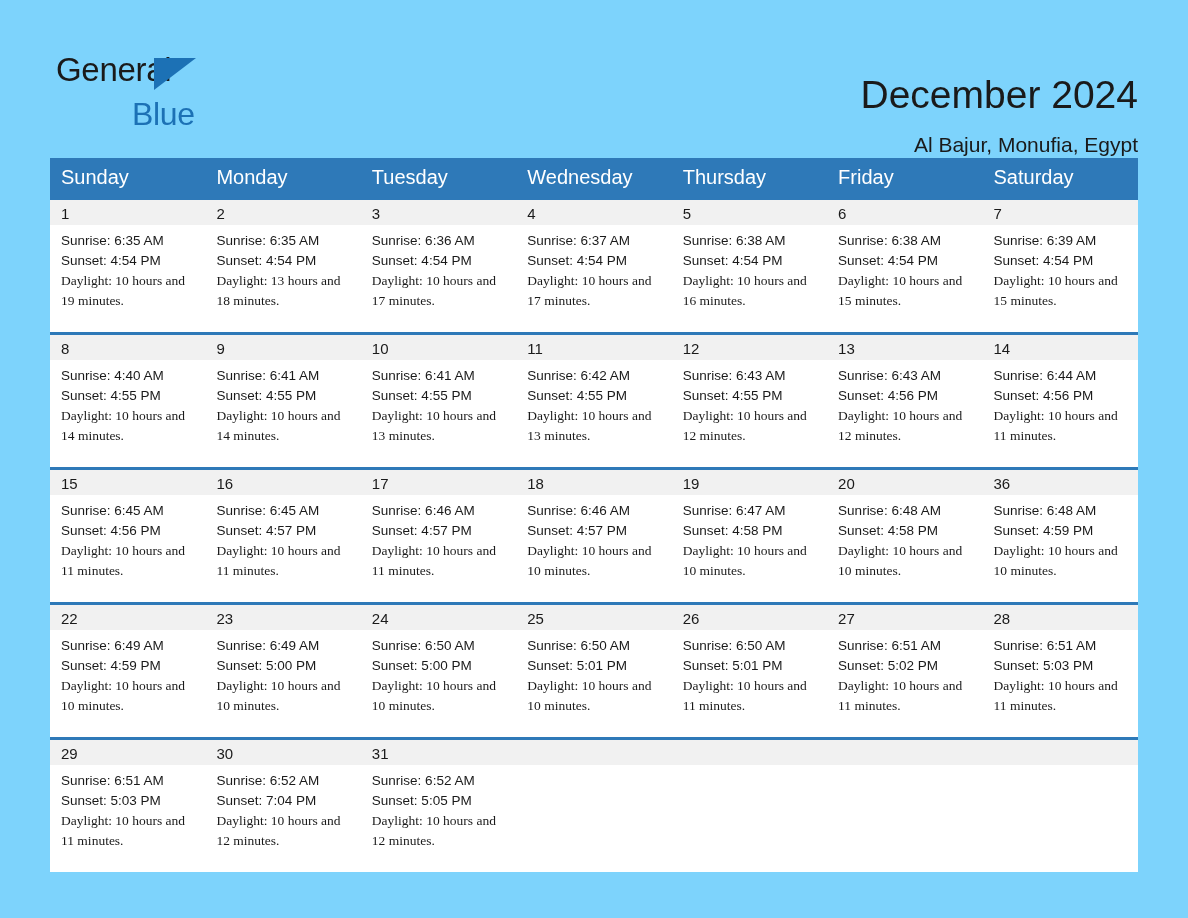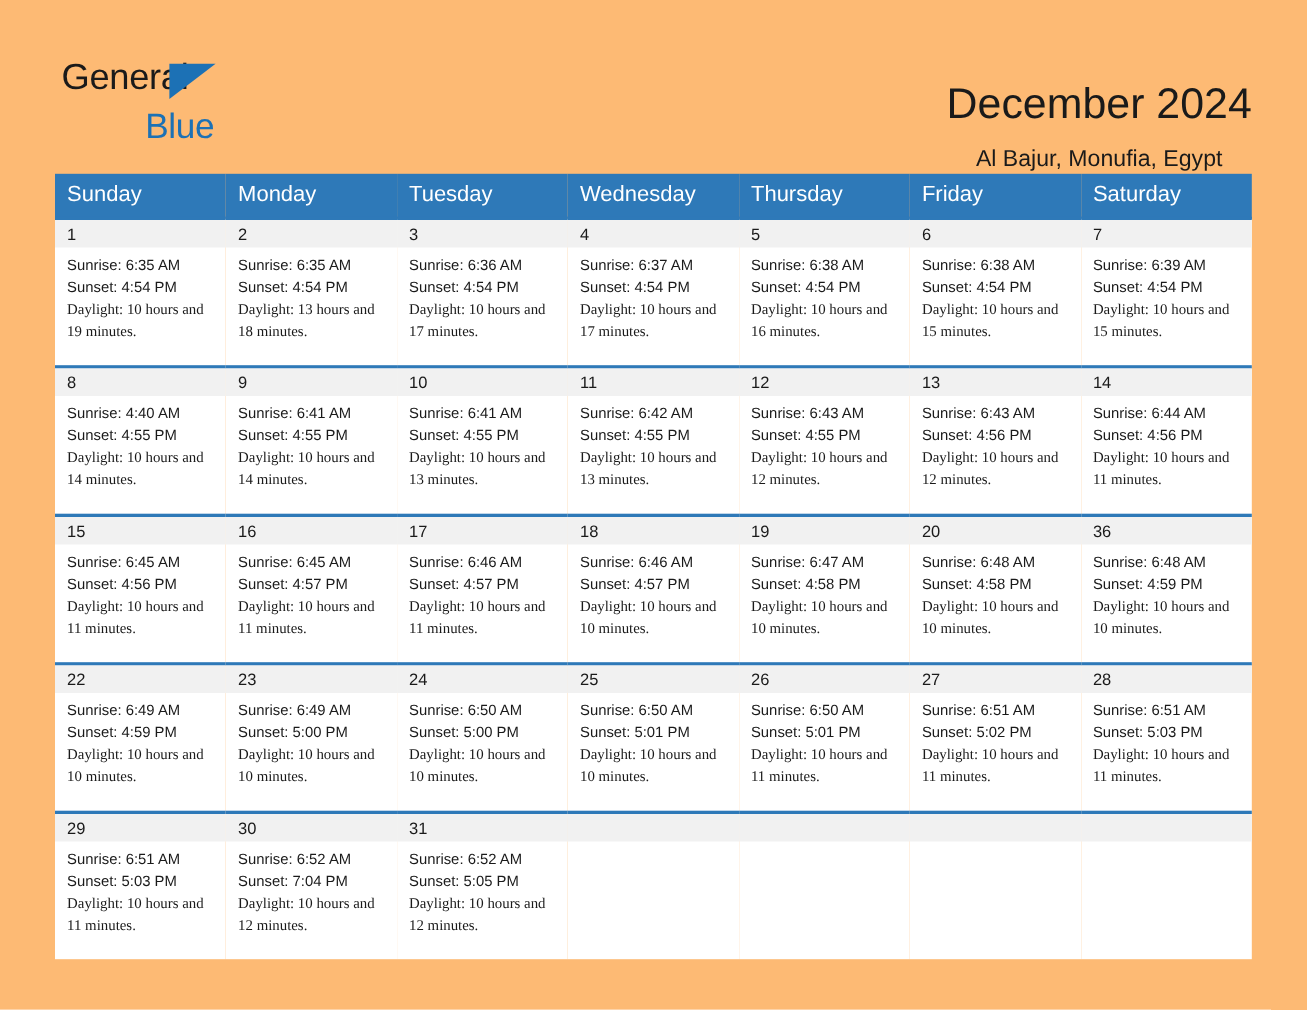--- a/index.html
+++ b/index.html
@@ -8,21 +8,21 @@
     width: 1188px;
     height: 918px;
     background: #ffffff;
     font-family: "Liberation Sans", sans-serif;
   }
 
   #page {
     position: relative;
     width: 1188px;
     height: 918px;
-    background: #fdba74;
+    background: #7dd3fc;
     overflow: hidden;
   }
 
   
   .header-area {
     position: absolute;
     left: 50px;
     top: 42px;
     width: 1088px;
     height: 108px;
@@ -75,21 +75,20 @@
     color: #1a1a1a;
     line-height: 48px;
     letter-spacing: 0px;
   }
   .cal-subtitle {
     font-size: 21px;
     font-weight: 400;
     color: #1a1a1a;
     line-height: 28px;
     margin-top: 12px;
-    text-align: center;
   }
 
   
   .calendar {
     position: absolute;
     left: 50px;
     top: 158px;
     width: 1088px;
     border-collapse: collapse;
     table-layout: fixed;

